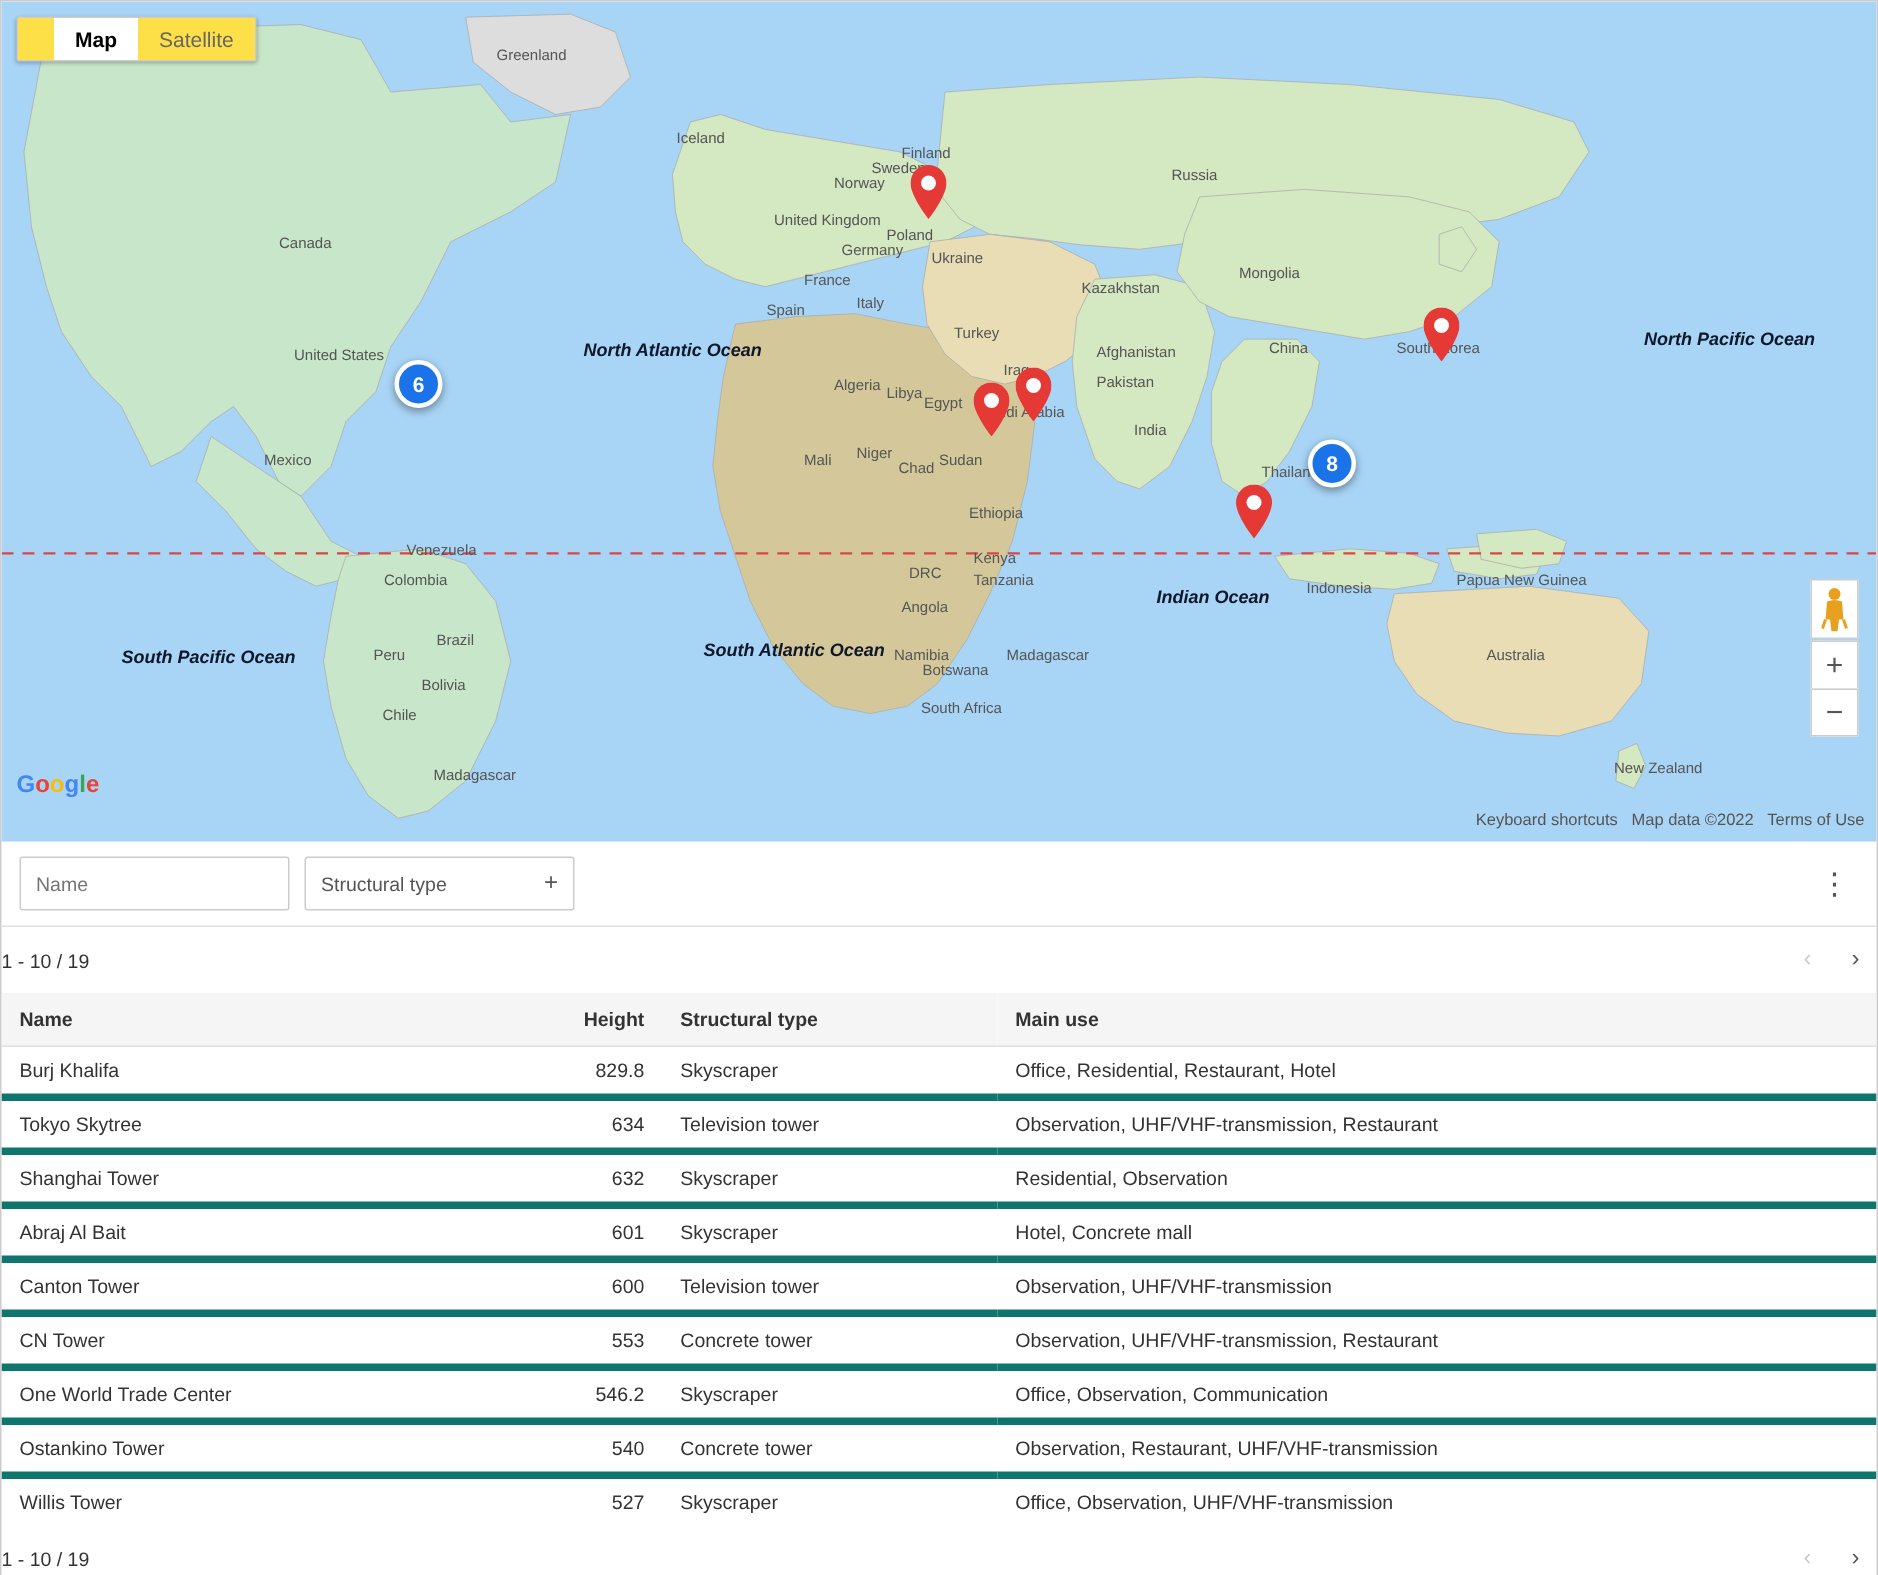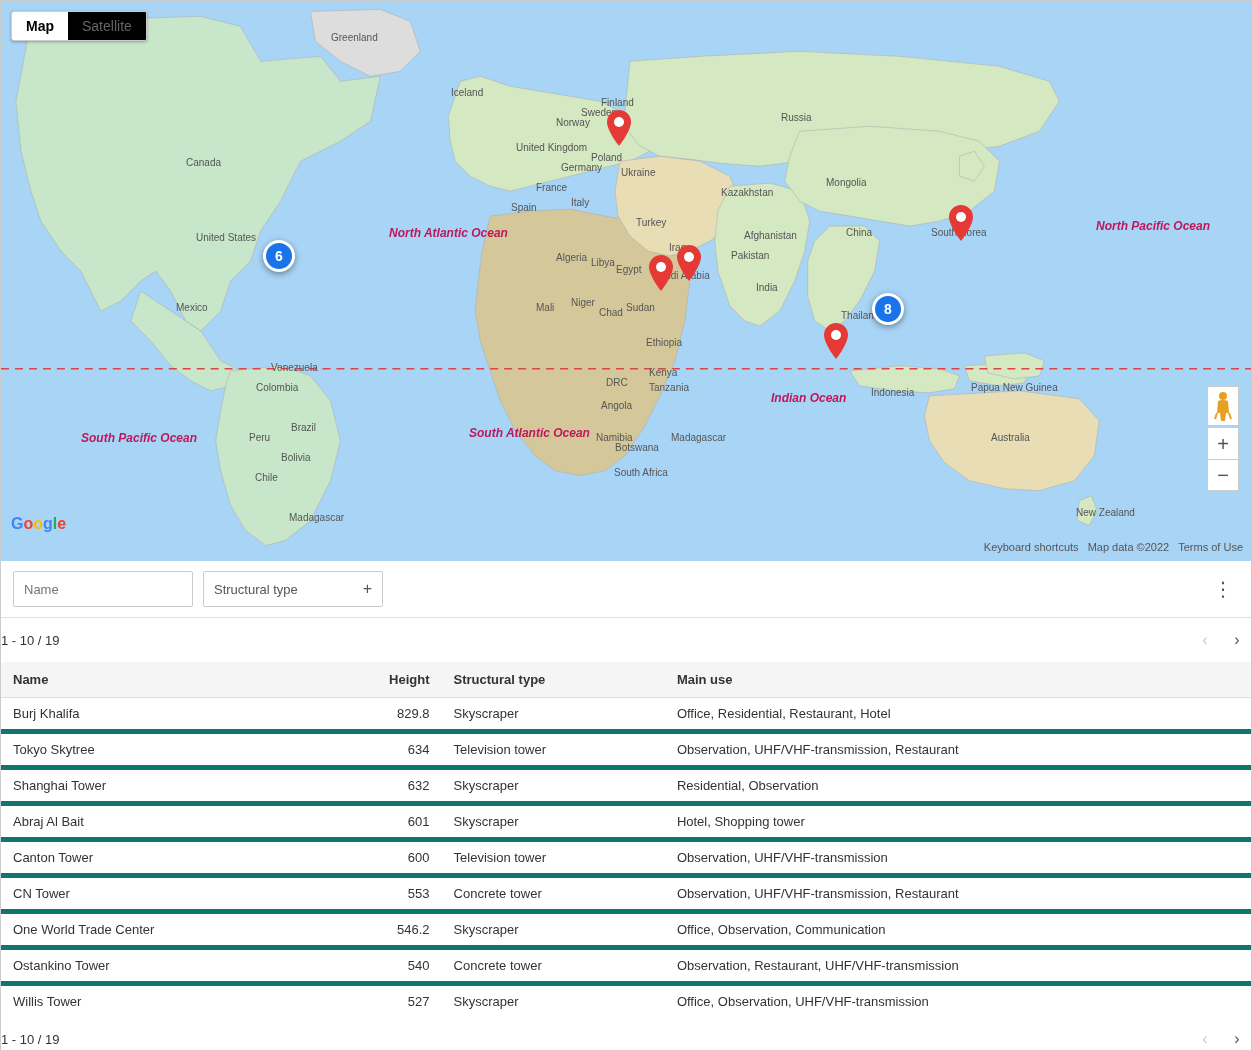--- a/index.html
+++ b/index.html
@@ -13,26 +13,27 @@
       background: #a8d4f5;
       overflow: hidden;
     }
 
     
     .map-type-control {
       position: absolute;
       top: 10px;
       left: 10px;
       display: flex;
-      background: #000000;
+      background: #fde047;
       border: 1px solid #ccc;
       border-radius: 2px;
       overflow: hidden;
       z-index: 10;
       box-shadow: 0 1px 3px rgba(0,0,0,0.3);
+      padding-left: 24px;
     }
     .map-type-btn {
       padding: 6px 14px;
       font-size: 14px;
       font-weight: 500;
       border: none;
       background: transparent;
       cursor: pointer;
       color: #666;
     }
@@ -245,21 +246,21 @@
     .data-table th.right { text-align: right; }
     .data-table td {
       padding: 8px 12px;
       border-bottom: 5px solid #0f766e;
       font-size: 13px;
     }
     .data-table td.right { text-align: right; }
     .data-table tr:last-child td { border-bottom: none; }
 
     
-    .ocean-label { color: #be185d; font-style: italic; font-size: 12px; }
+    .ocean-label { color: #0f172a; font-style: italic; font-size: 12px; }
 
     
     .world-svg {
       position: absolute;
       inset: 0;
       width: 100%;
       height: 100%;
     }
   </style>
 </head>
@@ -353,21 +354,21 @@
       <div class="map-label dark" style="top: 375px; left: 605px; position: absolute;">DRC</div>
       <div class="map-label dark" style="top: 365px; left: 648px; position: absolute;">Kenya</div>
       <div class="map-label dark" style="top: 380px; left: 648px; position: absolute;">Tanzania</div>
       <div class="map-label dark" style="top: 398px; left: 600px; position: absolute;">Angola</div>
       <div class="map-label dark" style="top: 430px; left: 595px; position: absolute;">Namibia</div>
       <div class="map-label dark" style="top: 440px; left: 614px; position: absolute;">Botswana</div>
       <div class="map-label dark" style="top: 430px; left: 670px; position: absolute;">Madagascar</div>
       <div class="map-label dark" style="top: 465px; left: 613px; position: absolute;">South Africa</div>
       <div class="map-label dark" style="top: 240px; left: 668px; position: absolute;">Iraq</div>
       <div class="map-label dark" style="top: 268px; left: 652px; position: absolute;">Saudi Arabia</div>
-      <div class="map-label dark" style="top: 228px; left: 730px; position: absolute; margin-left: 13px;">Afghanistan</div>
+      <div class="map-label dark" style="top: 228px; left: 730px; position: absolute;">Afghanistan</div>
       <div class="map-label dark" style="top: 248px; left: 730px; position: absolute;">Pakistan</div>
       <div class="map-label dark" style="top: 280px; left: 755px; position: absolute;">India</div>
       <div class="map-label dark" style="top: 308px; left: 840px; position: absolute;">Thailand</div>
       <div class="map-label dark" style="top: 385px; left: 870px; position: absolute;">Indonesia</div>
       <div class="map-label dark" style="top: 380px; left: 970px; position: absolute;">Papua New
 Guinea</div>
       <div class="map-label dark" style="top: 430px; left: 990px; position: absolute;">Australia</div>
       <div class="map-label dark" style="top: 505px; left: 1075px; position: absolute;">New
 Zealand</div>
       <div class="map-label ocean-label" style="top: 225px; left: 388px; position: absolute;">North
@@ -492,21 +493,21 @@
       <tr>
       <td>Shanghai Tower</td>
       <td class="right">632</td>
       <td>Skyscraper</td>
       <td>Residential, Observation</td>
     </tr>
       <tr>
       <td>Abraj Al Bait</td>
       <td class="right">601</td>
       <td>Skyscraper</td>
-      <td>Hotel, Shopping tower</td>
+      <td>Hotel, Concrete mall</td>
     </tr>
       <tr>
       <td>Canton Tower</td>
       <td class="right">600</td>
       <td>Television tower</td>
       <td>Observation, UHF/VHF-transmission</td>
     </tr>
       <tr>
       <td>CN Tower</td>
       <td class="right">553</td>

